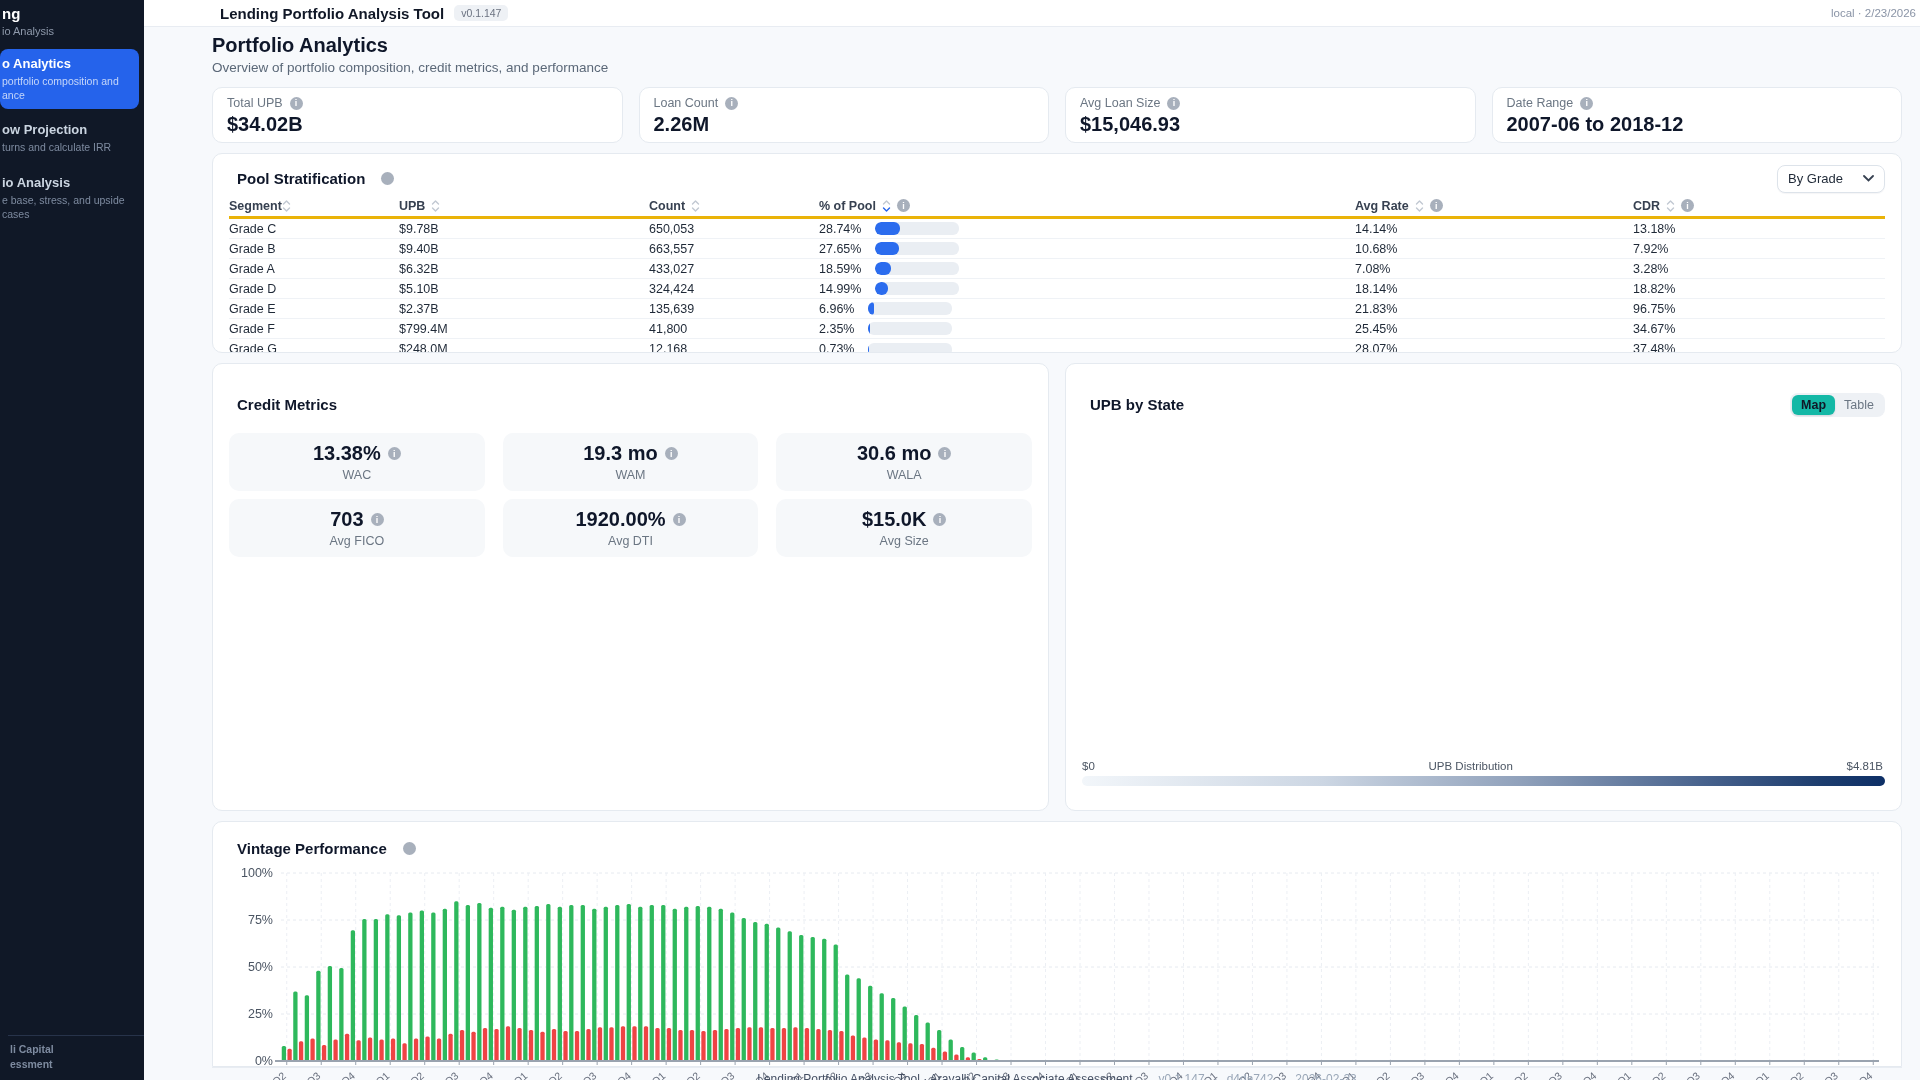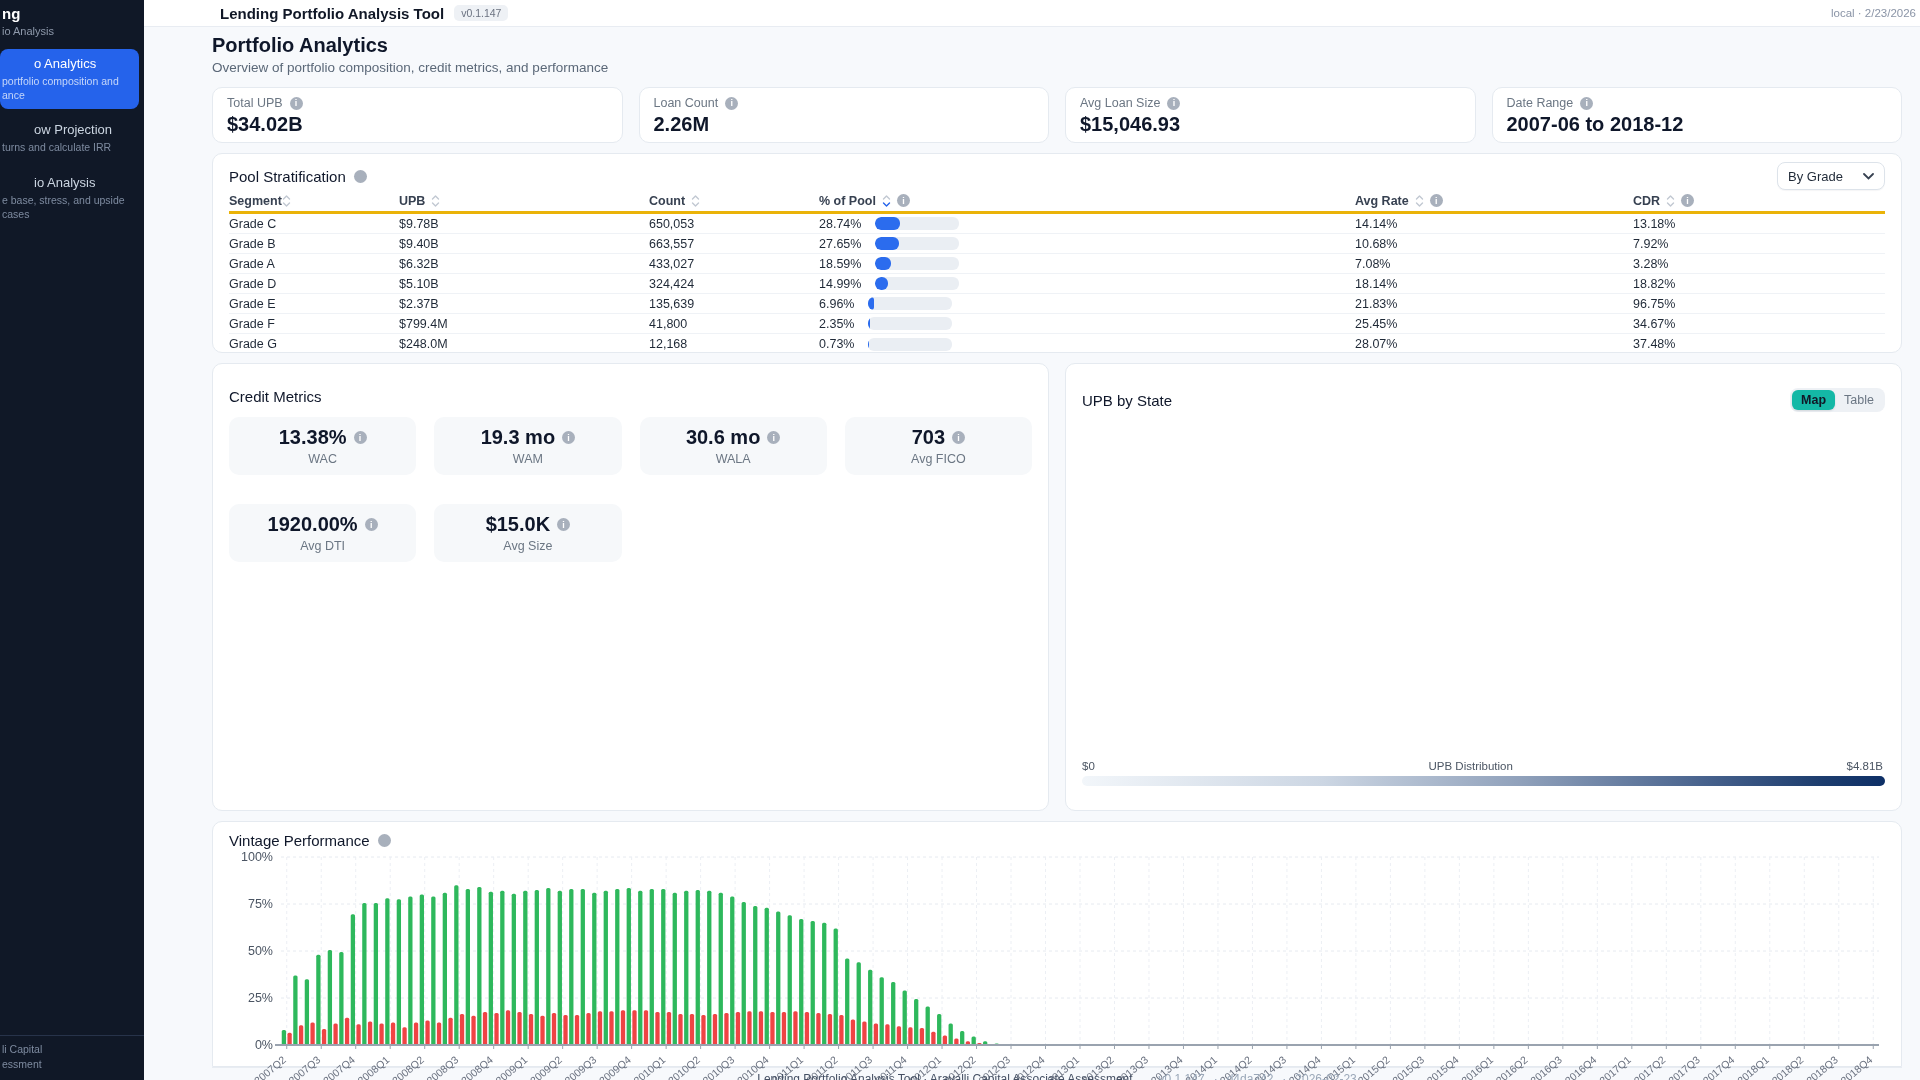--- a/index.html
+++ b/index.html
@@ -10,28 +10,28 @@
   }
   
   aside {
     width:144px; flex-shrink:0; background:#101827; position:relative; height:1080px;
   }
   .sb-app { padding:5px 8px 8px 2px; }
   .sb-app-name { font-size:15px; font-weight:700; color:#ffffff; }
   .sb-app-sub  { font-size:11px; color:#8e99ab; margin-top:3px; }
   .sb-nav { margin-top:2px; }
   .sb-item { margin:4px 5px 6px 0; padding:7px 8px 7px 2px; border-radius:8px; cursor:pointer; }
-  .sb-item .sb-title { font-size:13px; font-weight:400; color:#cbd5e1; margin-bottom:3px;margin-left:32px; }
+  .sb-item .sb-title { font-size:13px; font-weight:700; color:#cbd5e1; margin-bottom:3px; }
   .sb-item .sb-desc  { font-size:10.5px; color:#7e8ba0; line-height:1.35; }
   .sb-item.active { background:#2563eb; }
   .sb-item.active .sb-title { color:#ffffff; }
   .sb-item.active .sb-desc  { color:#c5d6f9; }
   .sb-footer {
-    position:absolute; bottom:0; left:0; right:0; border-top:1px solid #27334a;
-    padding:6px 8px 8px 2px; font-size:10.5px; color:#7e8ba0; line-height:1.45;
+    position:absolute; bottom:0; left:8px; right:0; border-top:1px solid #27334a;
+    padding:6px 8px 8px 2px; font-size:10.5px; color:#7e8ba0; line-height:1.45;font-weight:bold;
   }
   
   main { flex:1; position:relative; overflow:hidden; background:#f7f9fc; }
   .topbar {
     height:27px; background:#ffffff; border-bottom:1px solid #e8ecf2;
     display:flex; align-items:center; padding-left:76px; padding-right:4px;
   }
   .app-title { font-size:15px; font-weight:700; color:#111827; }
   .version-badge {
     margin-left:10px; font-size:10.5px; color:#6b7280; background:#eef1f5;
@@ -48,21 +48,21 @@
     align-items:center; justify-content:center; flex-shrink:0; cursor:default;
   }
   
   .kpis { display:grid; grid-template-columns:repeat(4,1fr); gap:16px; margin-bottom:10px; }
   .kpi { background:#fff; border:1px solid #e5eaf0; border-radius:10px; padding:8px 14px 10px; height:56px; }
   .kpi-label { font-size:12.5px; color:#6b7683; display:flex; gap:7px; align-items:center; }
   .kpi-value { font-size:20px; font-weight:700; color:#0f172a; margin-top:3px; white-space:nowrap; }
   
   .card { background:#fff; border:1px solid #e5eaf0; border-radius:10px; }
   .card-head { display:flex; align-items:center; gap:8px; }
-  h2 { font-size:15px; font-weight:400; color:#0f172a; margin:0; white-space:nowrap; }
+  h2 { font-size:15px; font-weight:700; color:#0f172a; margin:8px; white-space:nowrap; }
   
   .strat-card { padding:8px 16px 0; margin-bottom:10px; height:200px; overflow:hidden; }
   .select {
     margin-left:auto; border:1px solid #dde3ea; border-radius:8px; height:28px; width:108px;
     display:flex; align-items:center; justify-content:space-between; padding:0 10px;
     font-size:13px; color:#1f2937; background:#fff; cursor:pointer;
     box-shadow:0 1px 1px rgba(16,24,40,.04);
   }
   .t-head, .t-row {
     display:grid; grid-template-columns:170px 250px 170px 536px 278px 1fr;
@@ -72,21 +72,21 @@
   .t-row { height:20px; border-bottom:1px solid #eff2f6; color:#1f2937; }
   .t-row:last-child { border-bottom:none; }
   .cell { display:flex; align-items:center; }
   .cell.r { justify-content:flex-start; gap:6px; }
   .pbar { width:84px; height:13px; background:#eaeef3; border-radius:6px; margin-left:8px; overflow:hidden; }
   .pfill { height:100%; background:#2b6cee; border-radius:6px; }
   .sort-ic { display:inline-flex; cursor:pointer; }
   
   .two-col { display:grid; grid-template-columns:1fr 1fr; gap:16px; margin-bottom:10px; }
   .metrics-card, .map-card { height:448px; padding:24px 16px; }
-  .tiles { display:grid; grid-template-columns:1fr 1fr 1fr 1fr; gap:29px 18px; margin-top:12px; }
+  .tiles { display:grid; grid-template-columns:1fr 1fr 1fr; gap:8px 18px; margin-top:12px; }
   .tile {
     background:#f6f8fa; border-radius:10px; height:58px;
     display:flex; flex-direction:column; align-items:center; justify-content:center; gap:3px;
   }
   .tile-value { font-size:20px; font-weight:700; color:#0f172a; display:flex; align-items:center; gap:7px; }
   .tile-label { font-size:12.5px; color:#6b7683; }
   .map-card { display:flex; flex-direction:column; }
   .seg { margin-left:auto; background:#eef1f5; border-radius:8px; padding:2px; display:flex; }
   .seg-btn { font-size:12.5px; padding:3px 9px; border-radius:6px; color:#6b7683; border:none; background:transparent; cursor:pointer; font-family:inherit; }
   .seg-btn.active { background:#14b8a6; color:#111827; font-weight:700; box-shadow:0 1px 2px rgba(16,24,40,.12); }

